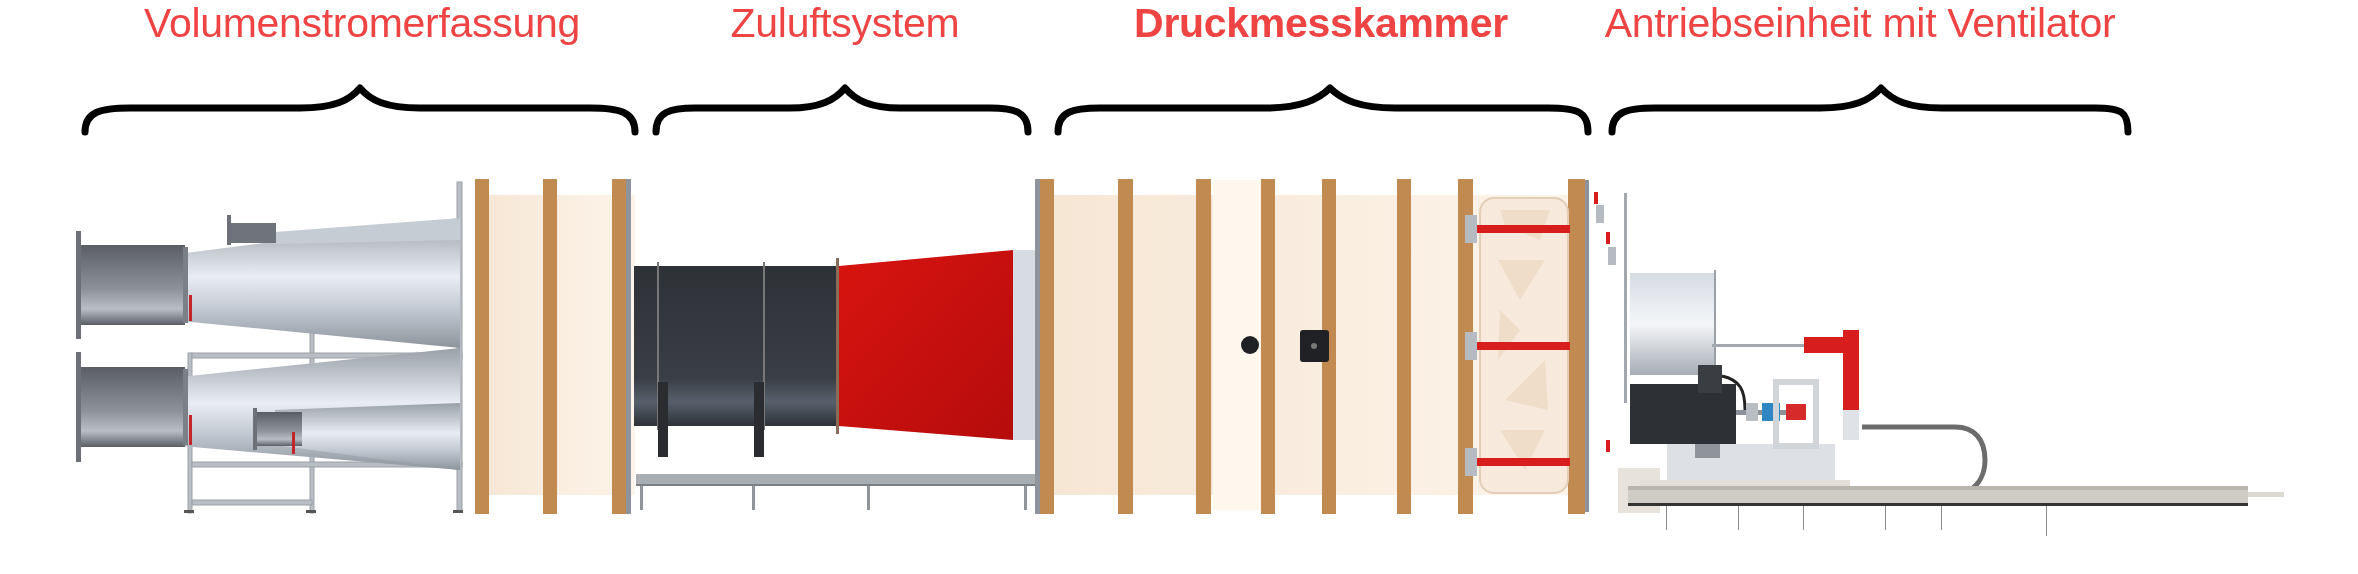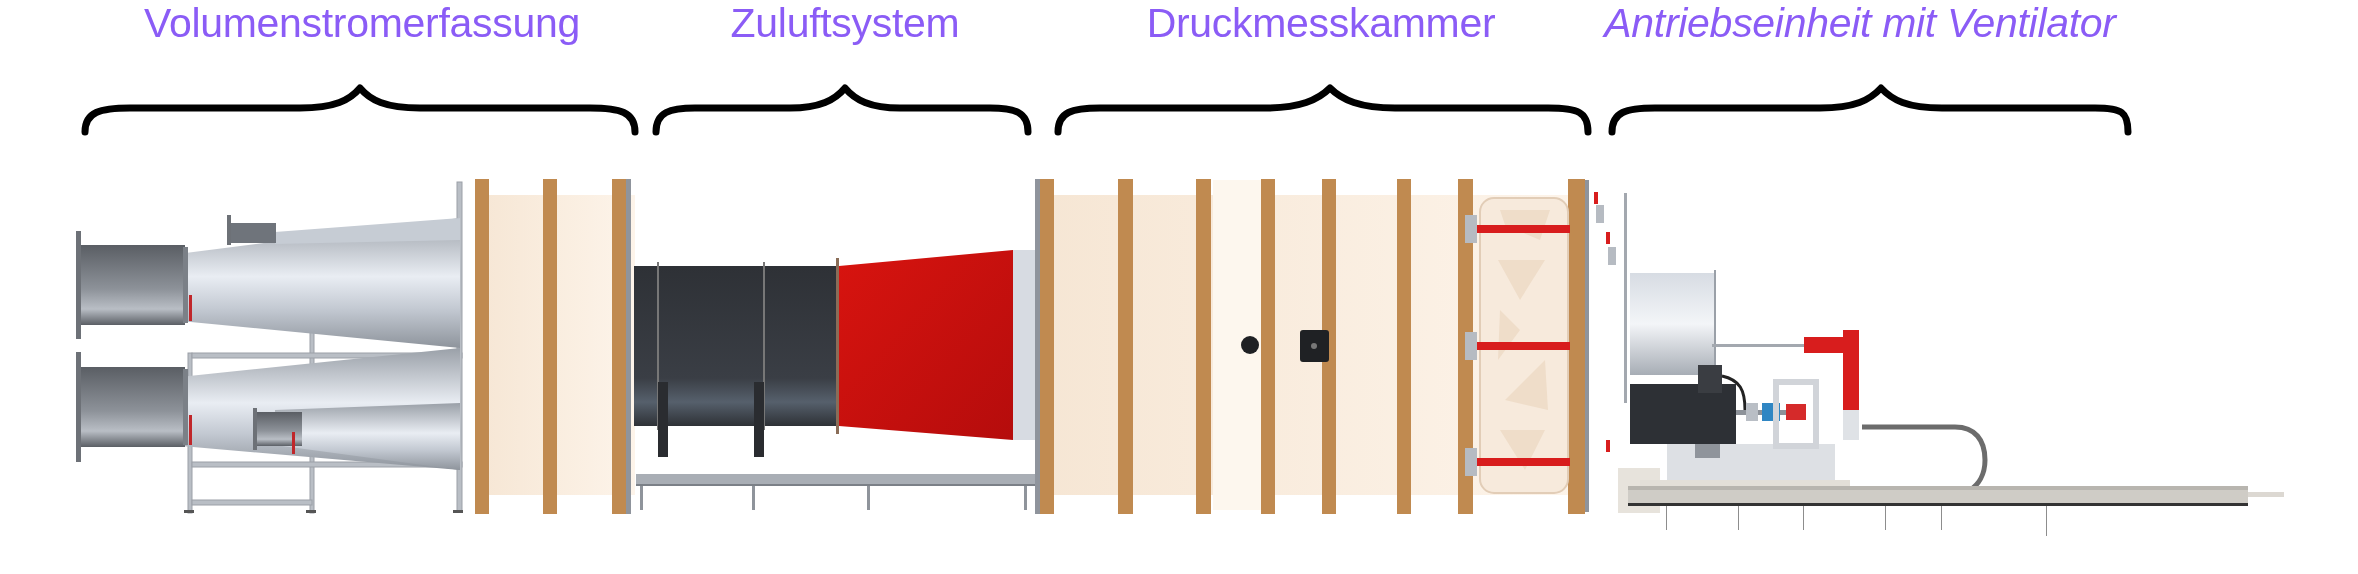--- a/index.html
+++ b/index.html
@@ -1,28 +1,28 @@
 <!DOCTYPE html>
 <html><head>
 <meta charset="utf-8">
 <style>
   html, body { margin: 0; padding: 0; background: #ffffff; }
   body { width: 2358px; height: 574px; position: relative; overflow: hidden;
          font-family: "Liberation Sans", sans-serif; }
-  .label { position: absolute; top: 0; font-size: 41px; color: #8b5cf6; white-space: nowrap;
+  .label { position: absolute; top: 0; font-size: 41px; color: #ef4444; white-space: nowrap;
            transform: translateX(-50%); line-height: 46px; letter-spacing: -0.3px; }
   svg.layer { position: absolute; left: 0; top: 0; }
 </style>
 </head>
 <body>
 
 <div class="label" style="left:362px;">Volumenstromerfassung</div>
 <div class="label" style="left:845px;text-align:right;">Zuluftsystem</div>
-<div class="label" style="left:1321px;">Druckmesskammer</div>
-<div class="label" style="left:1860px;font-style:italic;">Antriebseinheit mit Ventilator</div>
+<div class="label" style="left:1321px;font-weight:bold;">Druckmesskammer</div>
+<div class="label" style="left:1860px;">Antriebseinheit mit Ventilator</div>
 
 <svg class="layer" width="2358" height="574" viewBox="0 0 2358 574">
   <g fill="none" stroke="#000" stroke-width="7" stroke-linecap="round" stroke-linejoin="round">
     <path d="M85 132 C85 112 100 108 130 108 L300 108 C335 108 350 100 360 88 C370 100 385 108 420 108 L590 108 C620 108 635 112 635 132"></path>
     <path d="M656 132 C656 112 670 108 695 108 L790 108 C820 108 835 100 845 88 C855 100 870 108 900 108 L990 108 C1015 108 1028 112 1028 132"></path>
     <path d="M1058 132 C1058 112 1072 108 1100 108 L1265 108 C1300 108 1318 100 1330 88 C1342 100 1360 108 1395 108 L1548 108 C1578 108 1588 112 1588 132"></path>
     <path d="M1612 132 C1612 112 1626 108 1655 108 L1820 108 C1855 108 1870 100 1881 88 C1892 100 1907 108 1942 108 L2095 108 C2122 108 2128 112 2128 132"></path>
   </g>
 </svg>
 

